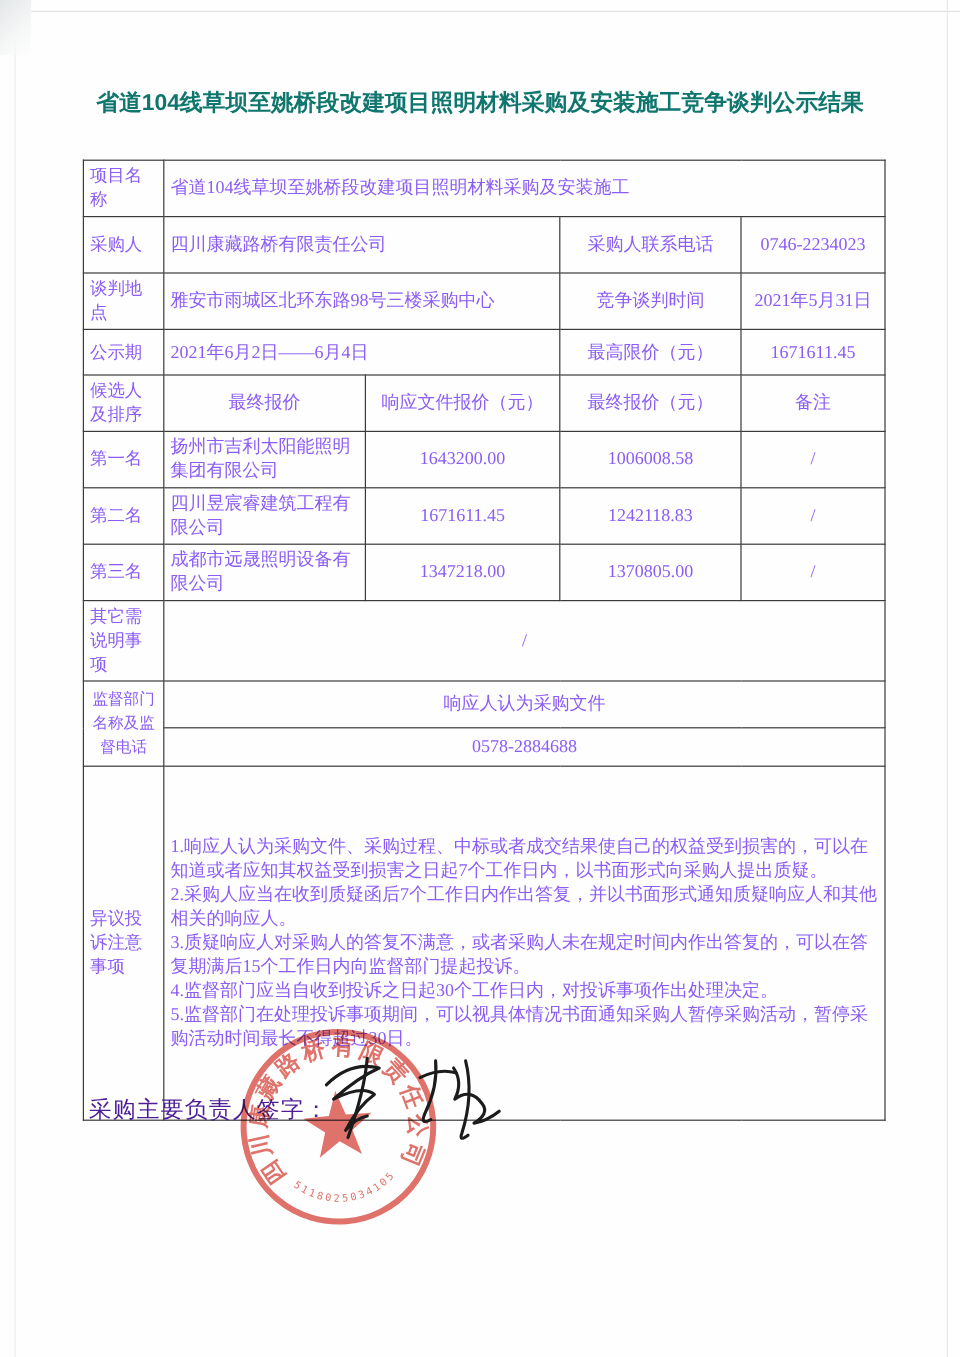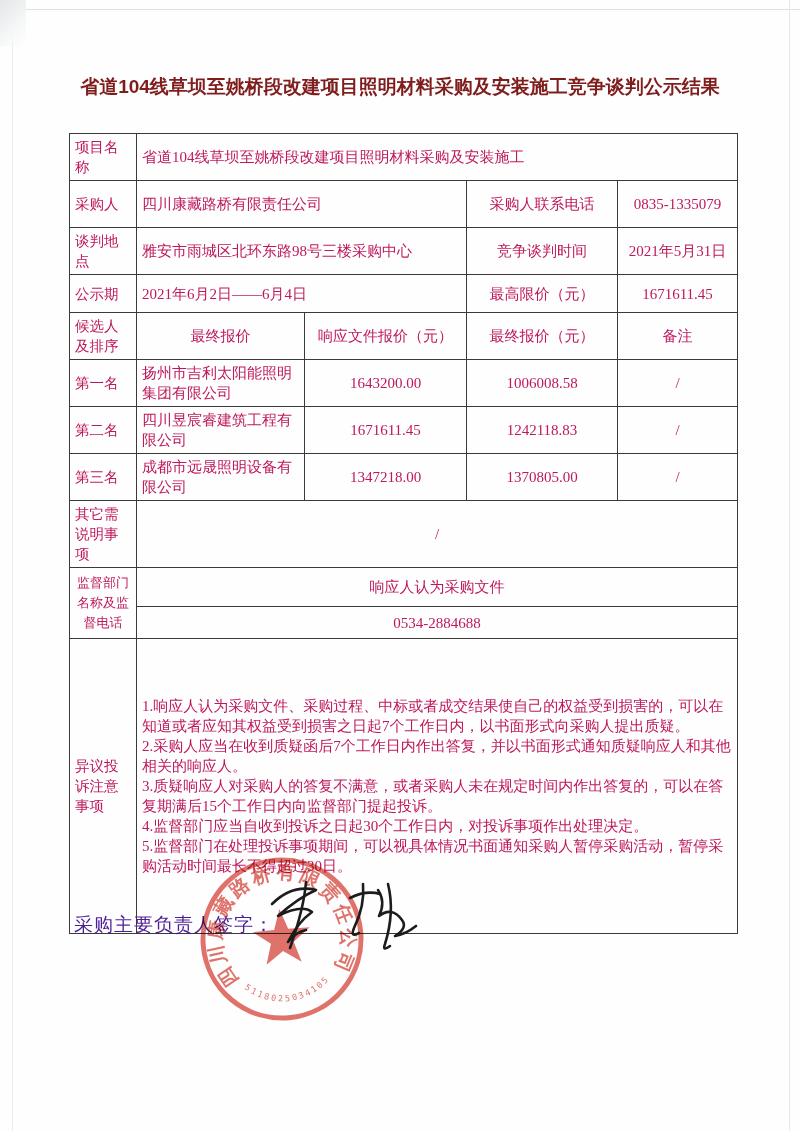--- a/index.html
+++ b/index.html
@@ -15,27 +15,27 @@
   .edge-top{position:absolute;top:9px;left:0;width:100%;height:1px;background:#dfe2e4;}
   .edge-left{position:absolute;left:12px;top:28px;bottom:0;width:1px;background:#ececec;}
   .edge-right{position:absolute;right:10px;top:0;bottom:0;width:1px;background:#e6e8ea;}
   .edge-corner{position:absolute;top:0;left:0;width:26px;height:46px;
     background:linear-gradient(135deg,#e3e6e8 0%,#f6f7f7 60%,rgba(255,255,255,0) 100%);}
 
   .title{
     position:absolute;top:74px;left:80px;width:640px;
     text-align:center;font-size:19px;line-height:25px;font-weight:bold;
     font-family:"Liberation Sans","DejaVu Sans",sans-serif;
-    color:#7f1d1d;
+    color:#0f766e;
   }
 
   table.doc{
     position:absolute;top:133px;left:69px;
     width:668px;border-collapse:collapse;table-layout:fixed;
-    font-size:15px;color:#be185d;
+    font-size:15px;color:#8b5cf6;
   }
   table.doc td{
     border:1.5px solid #3a3a3a;
     padding:3px 5px;
     vertical-align:middle;
     overflow:hidden;
     line-height:20px;
   }
   td.lab{
     font-size:14.5px;padding:2px 2px 2px 4px;text-align:left;line-height:19px;
@@ -82,21 +82,21 @@
     </colgroup>
     <tbody>
         <tr style="height:40px">
       <td class="lab">项目名称</td>
       <td class="l" colspan="4">省道104线草坝至姚桥段改建项目照明材料采购及安装施工</td>
     </tr>
     <tr style="height:47px">
       <td class="lab">采购人</td>
       <td class="l" colspan="2">四川康藏路桥有限责任公司</td>
       <td class="c">采购人联系电话</td>
-      <td class="c">0835-1335079</td>
+      <td class="c">0746-2234023</td>
     </tr>
     <tr style="height:46px">
       <td class="lab">谈判地点</td>
       <td class="l" colspan="2">雅安市雨城区北环东路98号三楼采购中心</td>
       <td class="c">竞争谈判时间</td>
       <td class="c">2021年5月31日</td>
     </tr>
     <tr style="height:38px">
       <td class="lab">公示期</td>
       <td class="l" colspan="2">2021年6月2日——6月4日</td>
@@ -133,21 +133,21 @@
     </tr>
     <tr style="height:44px">
       <td class="lab">其它需说明事项</td>
       <td class="c" colspan="4">/</td>
     </tr>
     <tr style="height:39px">
       <td class="lab-center" rowspan="2">监督部门名称及监督电话</td>
       <td class="c" colspan="4">响应人认为采购文件</td>
     </tr>
     <tr style="height:32px">
-      <td class="c" colspan="4">0534-2884688</td>
+      <td class="c" colspan="4">0578-2884688</td>
     </tr>
     <tr style="height:295px">
       <td class="lab">异议投诉注意事项</td>
       <td class="notes" colspan="4">
         <p>1.响应人认为采购文件、采购过程、中标或者成交结果使自己的权益受到损害的，可以在知道或者应知其权益受到损害之日起7个工作日内，以书面形式向采购人提出质疑。</p>
         <p>2.采购人应当在收到质疑函后7个工作日内作出答复，并以书面形式通知质疑响应人和其他相关的响应人。</p>
         <p>3.质疑响应人对采购人的答复不满意，或者采购人未在规定时间内作出答复的，可以在答复期满后15个工作日内向监督部门提起投诉。</p>
         <p>4.监督部门应当自收到投诉之日起30个工作日内，对投诉事项作出处理决定。</p>
         <p>5.监督部门在处理投诉事项期间，可以视具体情况书面通知采购人暂停采购活动，暂停采购活动时间最长不得超过30日。</p>
       </td>

